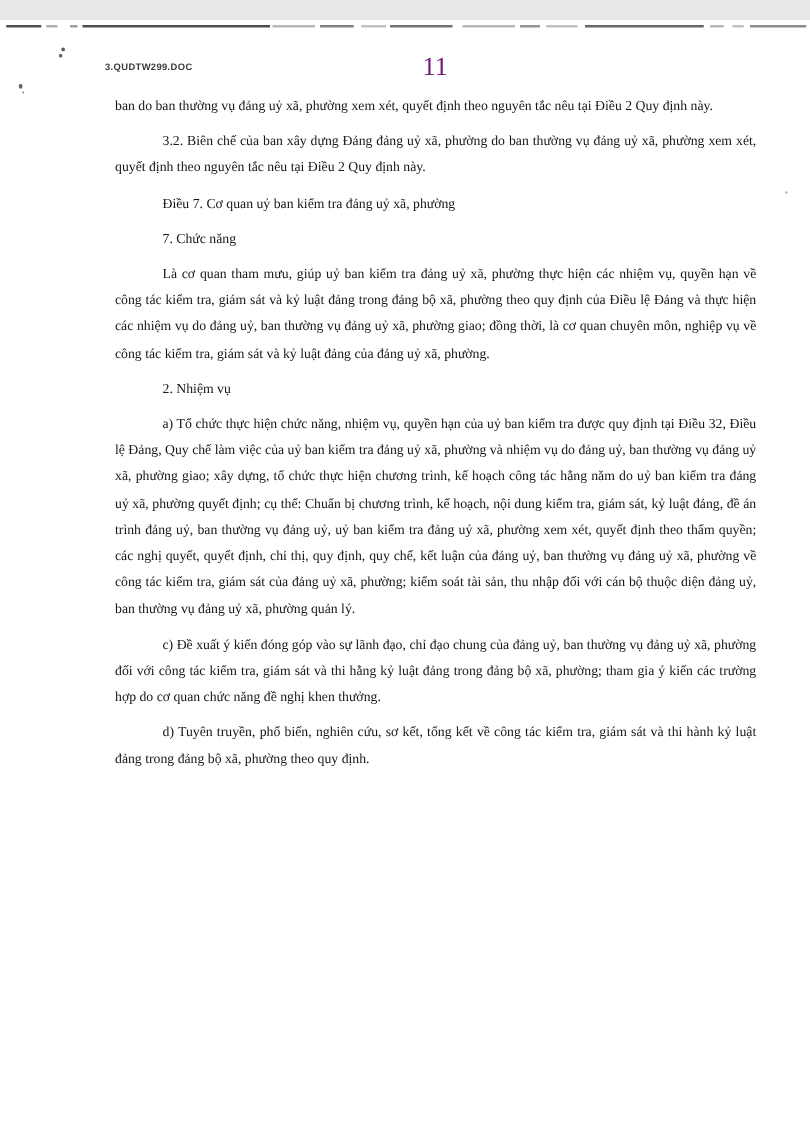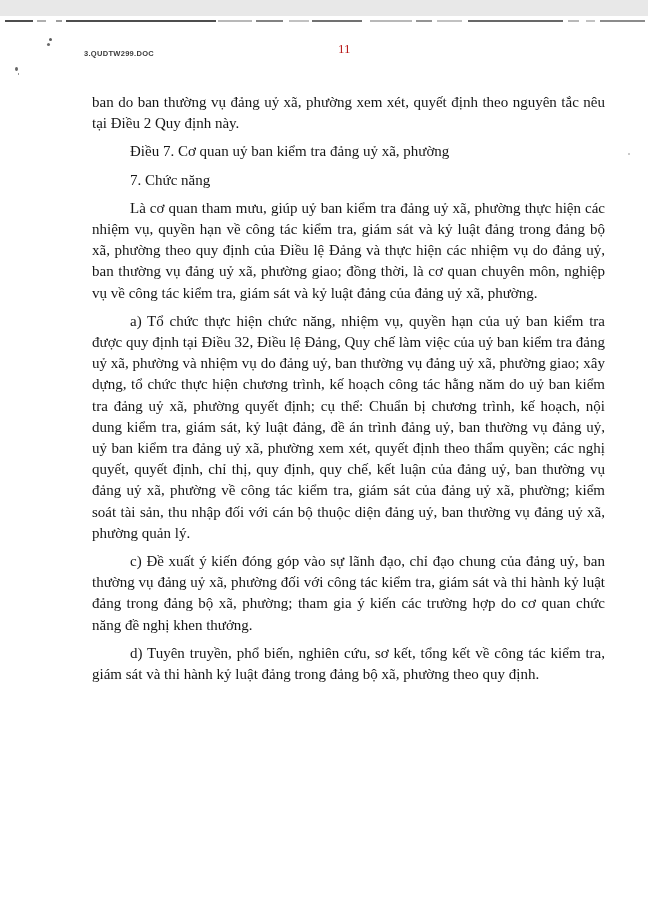--- a/index.html
+++ b/index.html
@@ -31,29 +31,29 @@
     left: 84px; top: 33px;
     font-family: "Liberation Sans", sans-serif;
     font-size: 7.5px;
     font-weight: bold;
     letter-spacing: 0.3px;
     color: #3a3a3a;
   }
   .pagenum {
     position: absolute;
     left: 338px; top: 25px;
-    font-size: 13px;
-    color: #b91c1c;
+    font-size: 21px;
+    color: #701a75;
   }
 
   .docbody {
     position: absolute;
-    left: 92px; top: 76px;
+    left: 92px; top: 59px;
     width: 513px;
-    font-size: 15px;
+    font-size: 11px;
     line-height: 21.2px;
     text-align: justify;
   }
   .docbody p { margin: 0 0 7px 0; text-indent: 38px; }
   .docbody p.no-indent { text-indent: 0; }
   .docbody p.heading { font-weight: normal; }
 </style>
 </head>
 <body>
 
@@ -79,21 +79,23 @@
 
   <div class="mark mark-1"></div>
   <div class="mark mark-2"></div>
   <div class="mark mark-3"></div>
 
   <span class="doclabel">3.QUDTW299.DOC</span>
   <span class="pagenum">11</span>
 
   <div class="docbody">
     <p class="no-indent">ban do ban thường vụ đảng uỷ xã, phường xem xét, quyết định theo nguyên tắc nêu tại Điều 2 Quy định này.</p>
+    <p>3.2. Biên chế của ban xây dựng Đảng đảng uỷ xã, phường do ban thường vụ đảng uỷ xã, phường xem xét, quyết định theo nguyên tắc nêu tại Điều 2 Quy định này.</p>
     <p class="heading">Điều 7. Cơ quan uỷ ban kiểm tra đảng uỷ xã, phường</p>
     <p class="heading">7. Chức năng</p>
     <p>Là cơ quan tham mưu, giúp uỷ ban kiểm tra đảng uỷ xã, phường thực hiện các nhiệm vụ, quyền hạn về công tác kiểm tra, giám sát và kỷ luật đảng trong đảng bộ xã, phường theo quy định của Điều lệ Đảng và thực hiện các nhiệm vụ do đảng uỷ, ban thường vụ đảng uỷ xã, phường giao; đồng thời, là cơ quan chuyên môn, nghiệp vụ về công tác kiểm tra, giám sát và kỷ luật đảng của đảng uỷ xã, phường.</p>
+    <p class="heading">2. Nhiệm vụ</p>
     <p>a) Tổ chức thực hiện chức năng, nhiệm vụ, quyền hạn của uỷ ban kiểm tra được quy định tại Điều 32, Điều lệ Đảng, Quy chế làm việc của uỷ ban kiểm tra đảng uỷ xã, phường và nhiệm vụ do đảng uỷ, ban thường vụ đảng uỷ xã, phường giao; xây dựng, tổ chức thực hiện chương trình, kế hoạch công tác hằng năm do uỷ ban kiểm tra đảng uỷ xã, phường quyết định; cụ thể: Chuẩn bị chương trình, kế hoạch, nội dung kiểm tra, giám sát, kỷ luật đảng, đề án trình đảng uỷ, ban thường vụ đảng uỷ, uỷ ban kiểm tra đảng uỷ xã, phường xem xét, quyết định theo thẩm quyền; các nghị quyết, quyết định, chỉ thị, quy định, quy chế, kết luận của đảng uỷ, ban thường vụ đảng uỷ xã, phường về công tác kiểm tra, giám sát của đảng uỷ xã, phường; kiểm soát tài sản, thu nhập đối với cán bộ thuộc diện đảng uỷ, ban thường vụ đảng uỷ xã, phường quản lý.</p>
-    <p>c) Đề xuất ý kiến đóng góp vào sự lãnh đạo, chỉ đạo chung của đảng uỷ, ban thường vụ đảng uỷ xã, phường đối với công tác kiểm tra, giám sát và thi hành kỷ luật đảng trong đảng bộ xã, phường; tham gia ý kiến các trường hợp do cơ quan chức năng đề nghị khen thưởng.</p>
+    <p>c) Đề xuất ý kiến đóng góp vào sự lãnh đạo, chỉ đạo chung của đảng uỷ, ban thường vụ đảng uỷ xã, phường đối với công tác kiểm tra, giám sát và thi hằng kỷ luật đảng trong đảng bộ xã, phường; tham gia ý kiến các trường hợp do cơ quan chức năng đề nghị khen thưởng.</p>
     <p>d) Tuyên truyền, phổ biến, nghiên cứu, sơ kết, tổng kết về công tác kiểm tra, giám sát và thi hành kỷ luật đảng trong đảng bộ xã, phường theo quy định.</p>
   </div>
 
 </div>
 
 </body></html>

